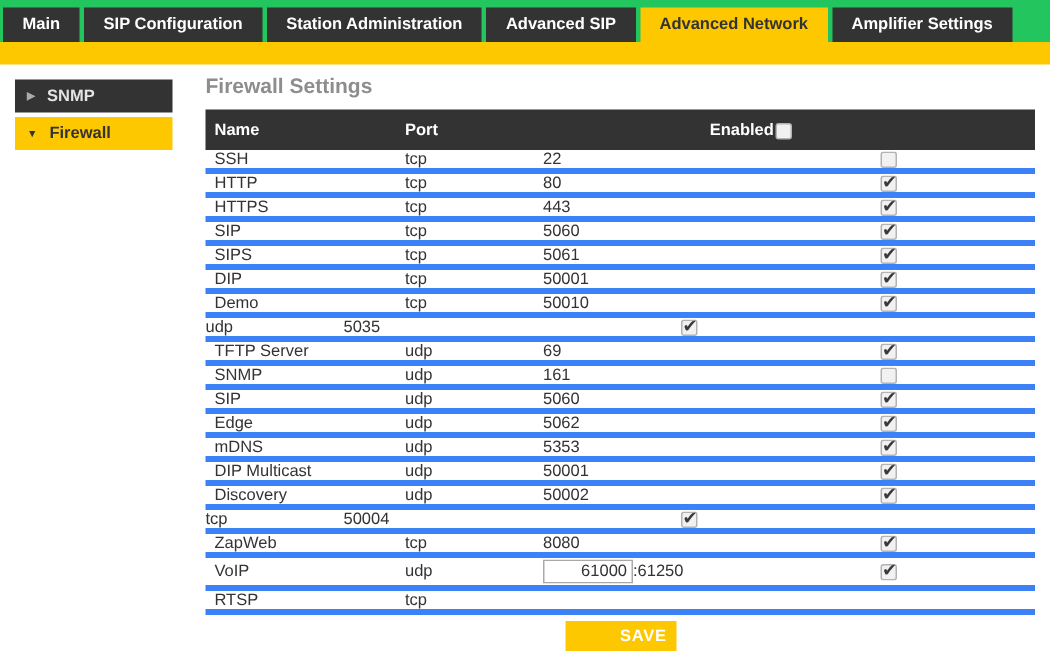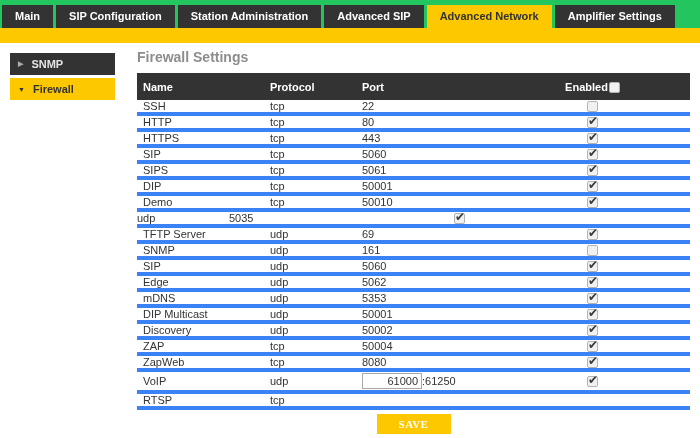--- a/index.html
+++ b/index.html
@@ -64,21 +64,22 @@
   .port-input{
     width:60px;height:16px;border:1px solid #a9a9a9;font-size:11px;padding:0 3px;
     font-family:"Liberation Sans", sans-serif;color:var(--dark);background:#fff;text-align:right;
   }
   .port-suffix{font-size:11px;color:var(--dark);}
 
   .save-row{display:flex;justify-content:center;margin-top:4px;}
   .save-btn{
     background:var(--yellow);color:#fff;border:none;font-weight:bold;font-size:11px;
     width:74px;height:20px;cursor:pointer;letter-spacing:0.5px;
-    font-family:Liberation Serif, serif;
+    font-family:Liberation Sans, sans-serif;
+    text-align:right;
   }
 </style>
 </head>
 <body>
 
 <div class="tabbar">
     <div class="tab">Main</div>
     <div class="tab">SIP Configuration</div>
     <div class="tab">Station Administration</div>
     <div class="tab">Advanced SIP</div>
@@ -96,21 +97,20 @@
     <span class="arrow">▼</span>
     <span class="side-label">Firewall</span>
   </div>
   </div>
 
 <div class="main">
   <div class="heading">Firewall Settings</div>
 
   <div class="thead">
     <div class="hcell col-name">Name</div>
-    <div class="hcell col-proto">Protocol</div>
     <div class="hcell col-port">Port</div>
     <div class="hcell col-enabled">
       <span>Enabled</span>
       <span class="cb" id="header-cb"></span>
     </div>
   </div>
 
   <div id="table-body">
       <div class="trow">
     <div class="cell col-name">SSH</div>
@@ -225,21 +225,20 @@
   </div>
       <div class="trow">
     <div class="cell col-name">Discovery</div>
     <div class="cell col-proto">udp</div>
     <div class="cell col-port">50002</div>
     <div class="cell col-enabled">
           <span class="cb checked"></span>
         </div>
   </div>
       <div class="trow">
-    <div class="cell col-name">ZAP</div>
     <div class="cell col-proto">tcp</div>
     <div class="cell col-port">50004</div>
     <div class="cell col-enabled">
           <span class="cb checked"></span>
         </div>
   </div>
       <div class="trow">
     <div class="cell col-name">ZapWeb</div>
     <div class="cell col-proto">tcp</div>
     <div class="cell col-port">8080</div>

